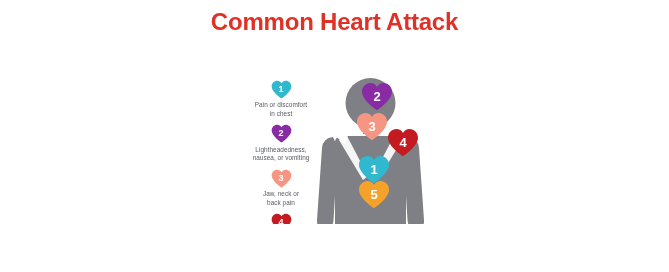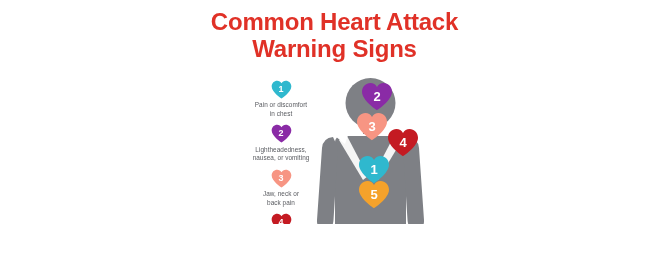--- a/index.html
+++ b/index.html
@@ -106,21 +106,20 @@
   #bh-1 { left: 52px; top: 85px; }   
   #bh-5 { left: 52px; top: 110px; }  
 </style>
 </head>
 <body>
 
 <div id="canvas">
 
   <div id="title" style="color: rgb(224, 49, 39);">
     <span class="tline">Common Heart Attack</span>
-    <span class="tline">Warning Signs</span>
   </div>
 
   <div id="legend">
 
     <div class="legend-item">
       <div class="legend-heart-wrap">
         <span class="heart sz-legend">
           <svg viewBox="0 0 32 29" width="21" height="19" aria-hidden="true">
             <path d="M16 28.2C16 28.2 1 18.6 1 9.8 1 4.6 4.9 1 9.4 1 12.3 1 14.7 2.5 16 4.9 17.3 2.5 19.7 1 22.6 1 27.1 1 31 4.6 31 9.8 31 18.6 16 28.2 16 28.2Z" fill="#2fb8ce"></path>
           </svg>

